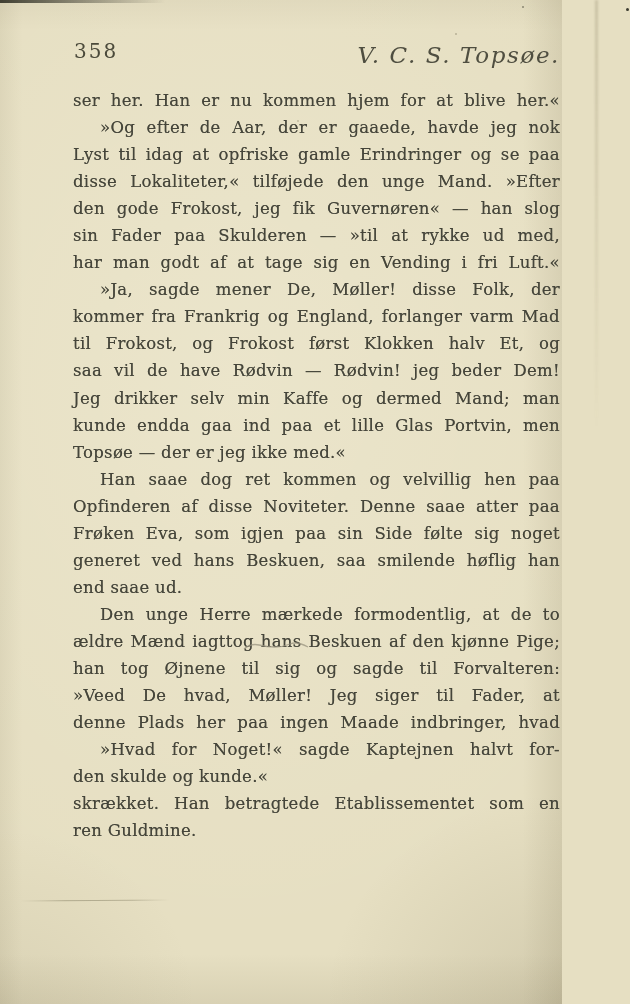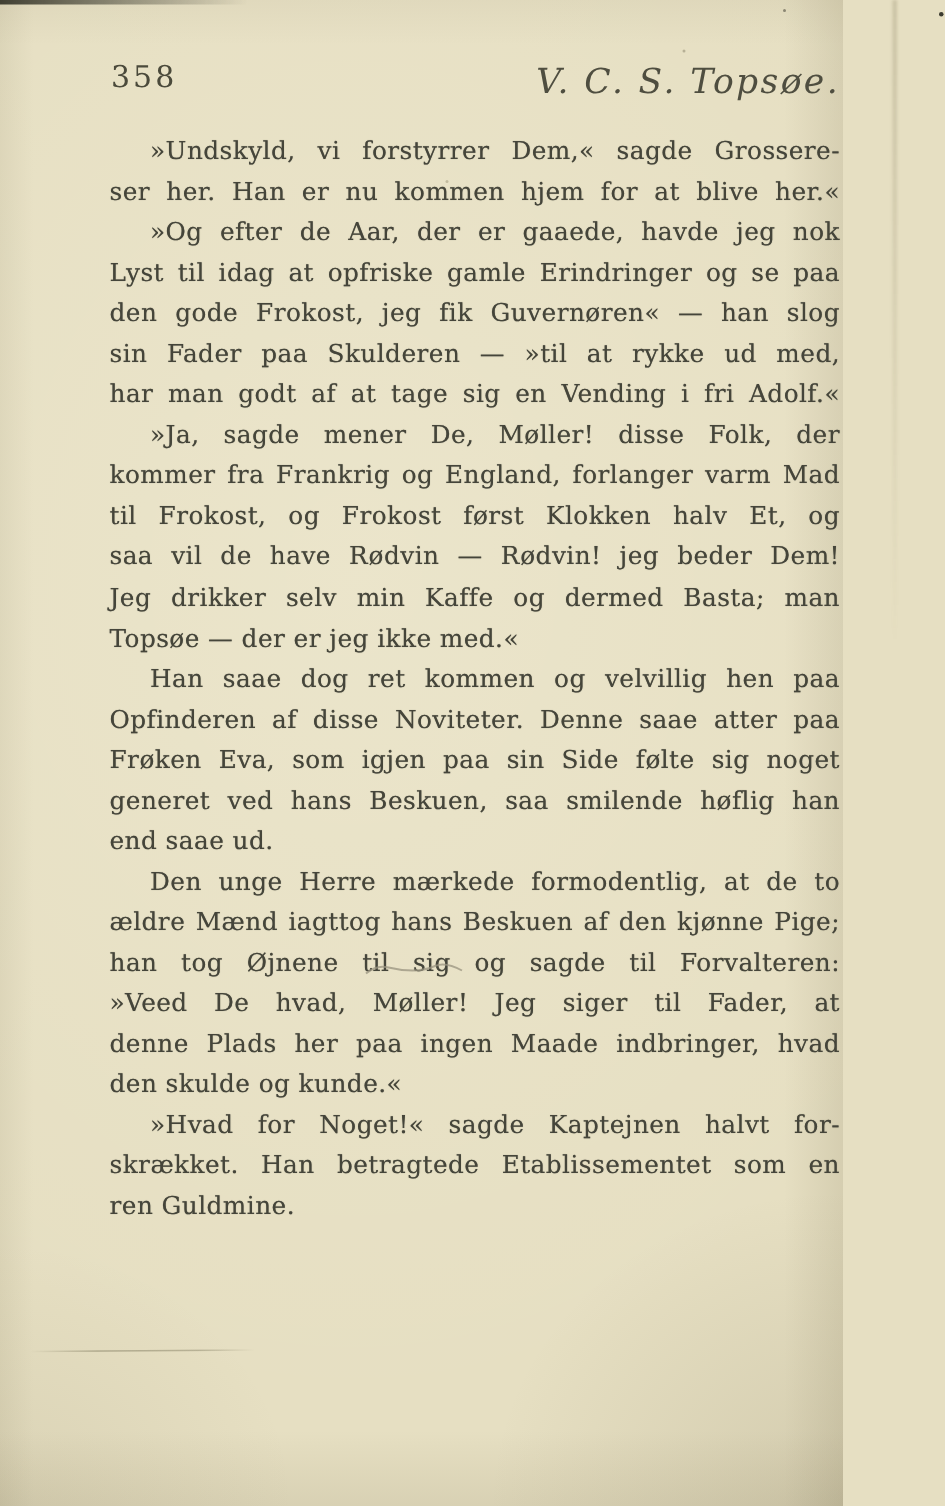--- a/index.html
+++ b/index.html
@@ -66,45 +66,46 @@
 
 <div class="scan">
 
   <div class="edge-mark-top"></div>
   <div class="crease-v"></div>
 
   <div class="pagenum">358</div>
   <div class="running-header">V. C. S. Topsøe.</div>
 
   <div class="textblock">
-    <div class="tl ind">»Undskyld, vi forstyrrer Dem,« sagde Grossere-</div>
     <div class="tl">ser her.  Han er nu kommen hjem for at blive her.«</div>
     <div class="tl ind">»Og efter de Aar, der er gaaede, havde jeg nok</div>
     <div class="tl">Lyst til idag at opfriske gamle Erindringer og se paa</div>
+    <div class="tl">disse Lokaliteter,« tilføjede den unge Mand.  »Efter</div>
     <div class="tl">den gode Frokost, jeg fik Guvernøren« — han slog</div>
     <div class="tl">sin Fader paa Skulderen — »til at rykke ud med,</div>
-    <div class="tl">har man godt af at tage sig en Vending i fri Adolf.«</div>
+    <div class="tl">har man godt af at tage sig en Vending i fri Luft.«</div>
     <div class="tl ind">»Ja, sagde mener De, Møller! disse Folk, der</div>
     <div class="tl">kommer fra Frankrig og England, forlanger varm Mad</div>
     <div class="tl">til Frokost, og Frokost først Klokken halv Et, og</div>
     <div class="tl">saa vil de have Rødvin — Rødvin! jeg beder Dem!</div>
-    <div class="tl">Jeg drikker selv min Kaffe og dermed Basta; man</div>
+    <div class="tl">Jeg drikker selv min Kaffe og dermed Mand; man</div>
+    <div class="tl">kunde endda gaa ind paa et lille Glas Portvin, men</div>
     <div class="tl end">Topsøe — der er jeg ikke med.«</div>
     <div class="tl ind">Han saae dog ret kommen og velvillig hen paa</div>
     <div class="tl">Opfinderen af disse Noviteter.  Denne saae atter paa</div>
     <div class="tl">Frøken Eva, som igjen paa sin Side følte sig noget</div>
     <div class="tl">generet ved hans Beskuen, saa smilende høflig han</div>
     <div class="tl end">end saae ud.</div>
     <div class="tl ind">Den unge Herre mærkede formodentlig, at de to</div>
     <div class="tl">ældre Mænd iagttog hans Beskuen af den kjønne Pige;</div>
     <div class="tl">han tog Øjnene til sig og sagde til Forvalteren:</div>
     <div class="tl">»Veed De hvad, Møller!  Jeg siger til Fader, at</div>
     <div class="tl">denne Plads her paa ingen Maade indbringer, hvad</div>
+    <div class="tl ind">»Hvad for Noget!« sagde Kaptejnen halvt for-</div>
     <div class="tl end">den skulde og kunde.«</div>
-    <div class="tl ind">»Hvad for Noget!« sagde Kaptejnen halvt for-</div>
     <div class="tl">skrækket.  Han betragtede Etablissementet som en</div>
     <div class="tl end">ren Guldmine.</div>
   </div>
 
   <svg class="pencil" width="70" height="14" viewBox="0 0 70 14">
     <path d="M2,9 q7,-6 15,-4 t16,2 t15,-3 t18,3" fill="none" stroke="#9a9480" stroke-width="1.3"></path>
   </svg>
   <div class="crease-h"></div>
 
   <div class="speck s1"></div>

